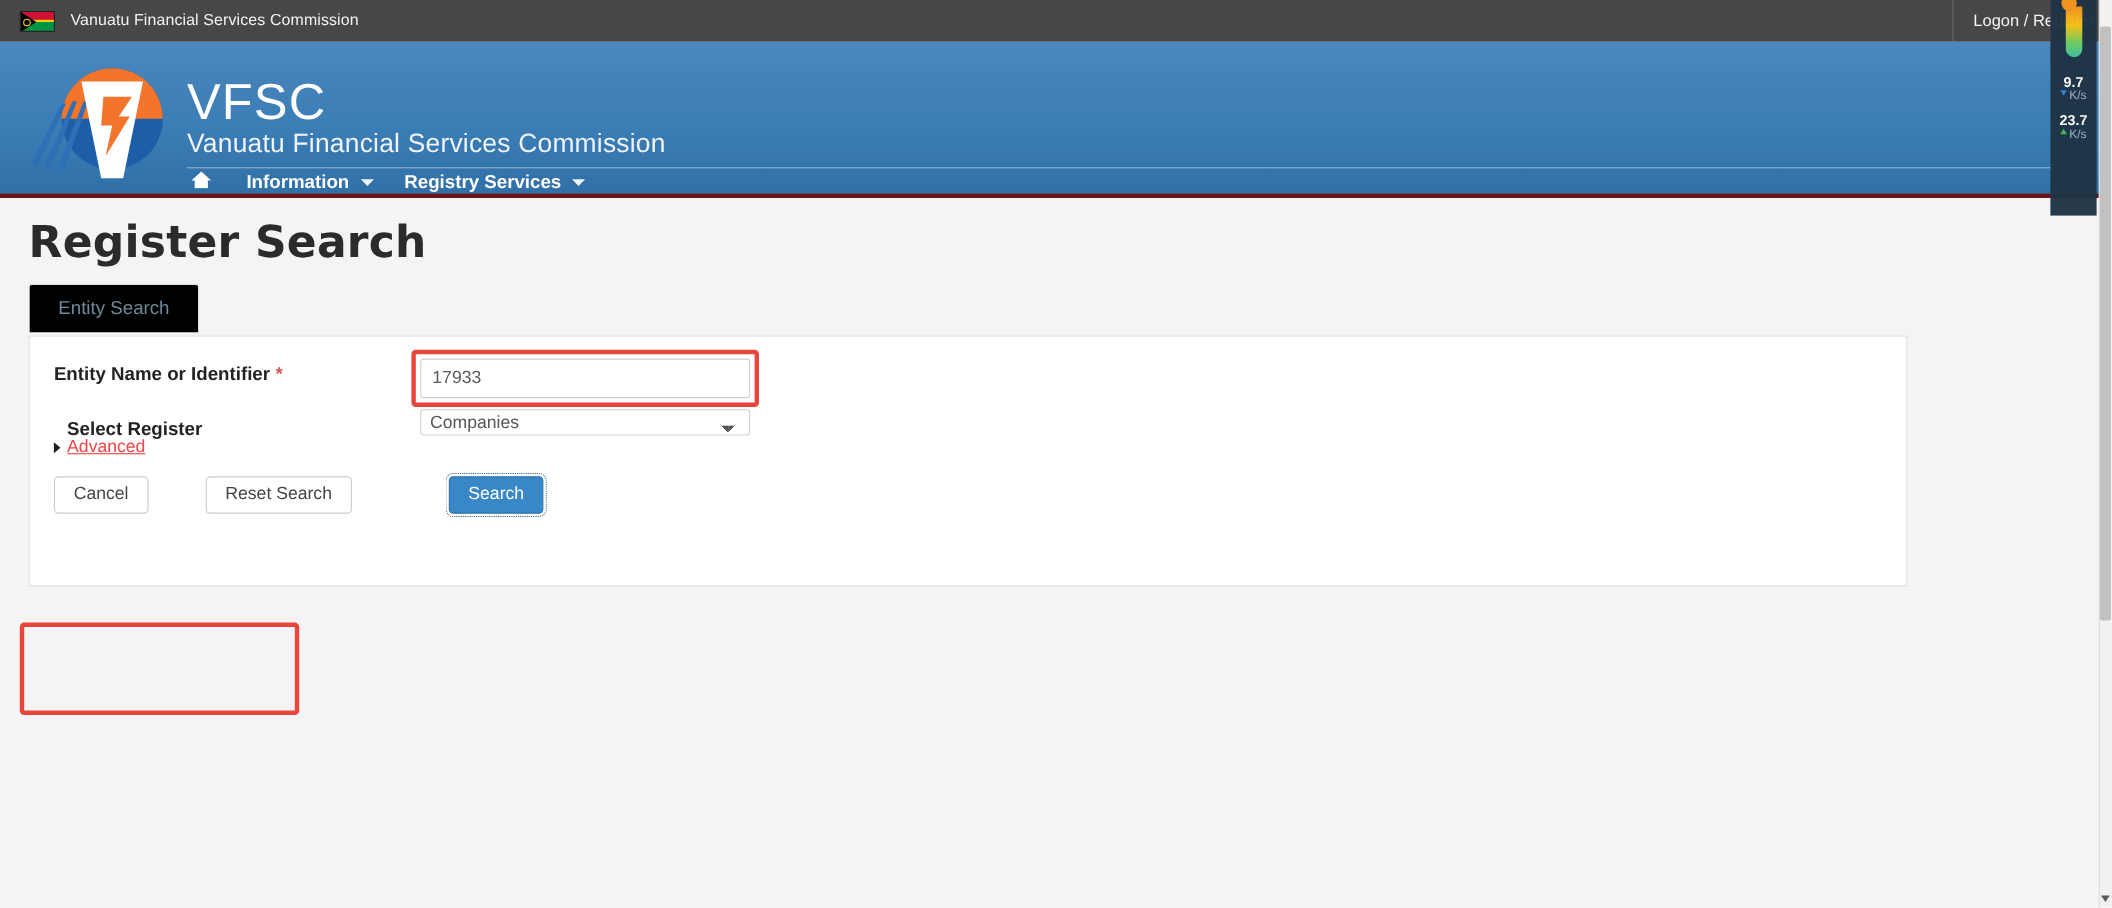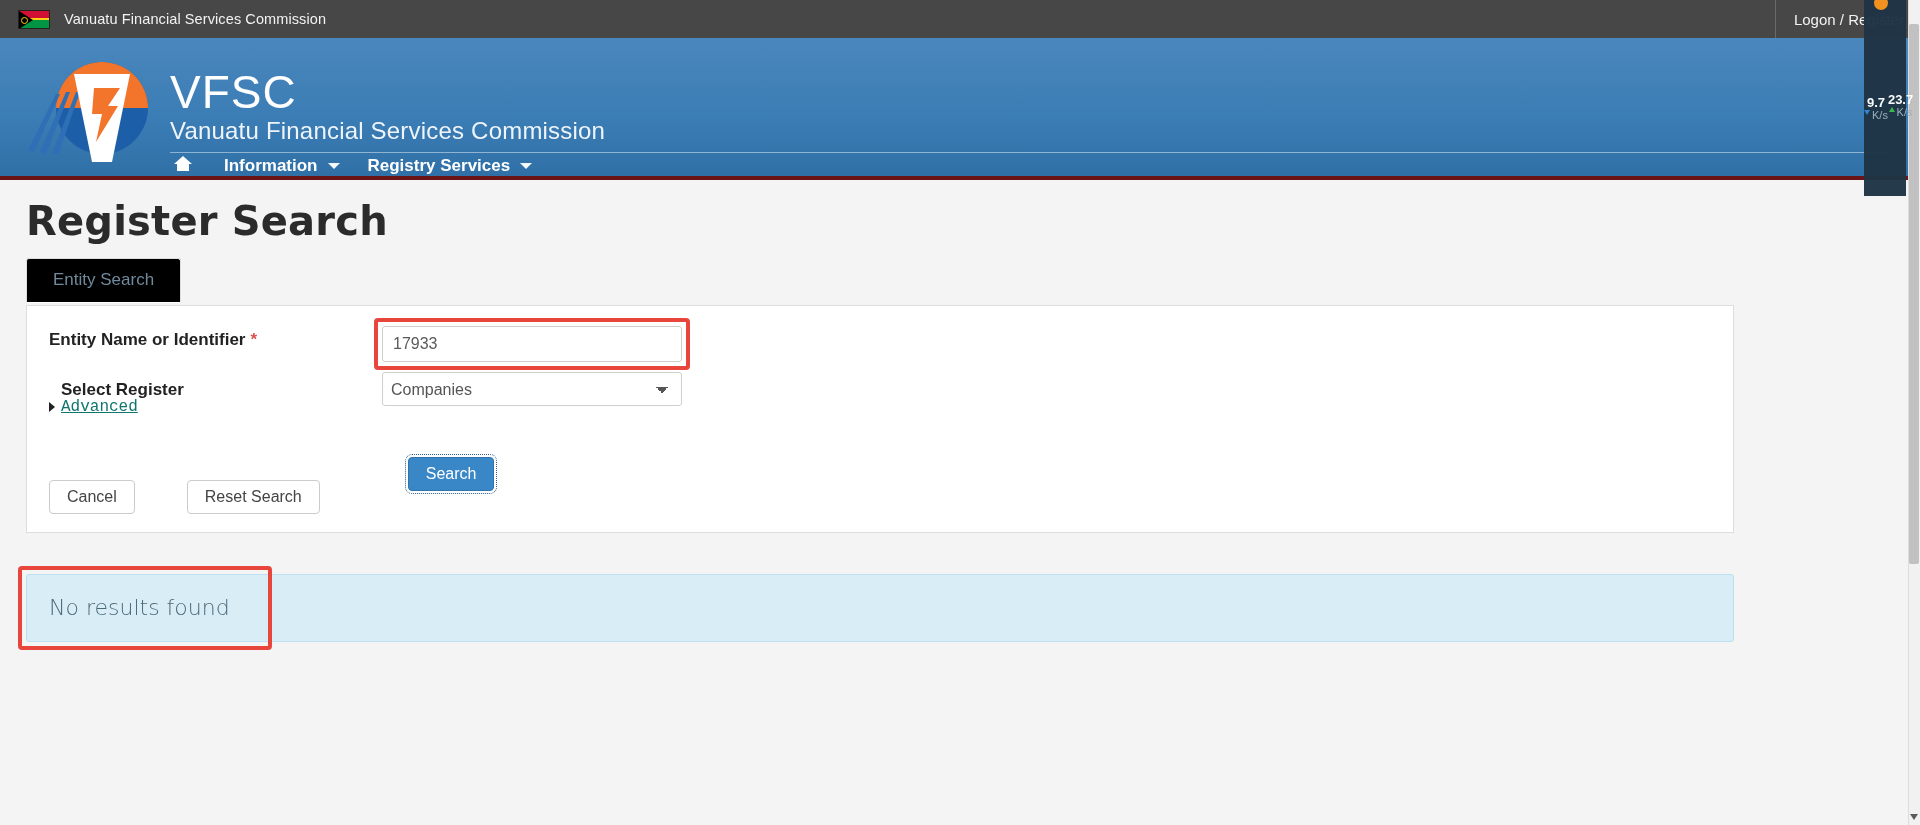--- a/index.html
+++ b/index.html
@@ -153,52 +153,52 @@
   }
 
   .text-input {
     width: 300px; height: 36px;
     border:1px solid #cfcfcf; border-radius:3px;
     padding: 0 10px; font-size:16px; color:#5a5a5a;
     font-family:"Liberation Sans", sans-serif;
     background:#fff; outline:none;
   }
   .select-input {
-    width: 300px; height: 34px;
+    width: 300px; height: 24px;
     border:1px solid #cfcfcf; border-radius:3px;
     padding: 0 8px; font-size:16px; color:#555;
     font-family:"Liberation Sans", sans-serif;
     background:#fff;
     -webkit-appearance:none; appearance:none;
     background-image:
       linear-gradient(45deg, transparent 50%, #555 50%),
       linear-gradient(135deg, #555 50%, transparent 50%);
     background-position: calc(100% - 19px) 14px, calc(100% - 13px) 14px;
     background-size: 6px 6px, 6px 6px;
     background-repeat: no-repeat;
   }
 
   .advanced-link {
     position:absolute; left:50px; top:205px;
-    font-size:16px; color:#0f766e; text-decoration:underline; cursor:pointer;
-    display:flex; align-items:center; gap:6px;font-family:Liberation Mono, monospace;
+    font-size:16px; color:#ef4444; text-decoration:underline; cursor:pointer;
+    display:flex; align-items:center; gap:6px;
   }
   .adv-caret {
     width:0;height:0;border-top:5px solid transparent;border-bottom:5px solid transparent;
     border-left:6px solid #222; display:inline-block;
   }
 
   .btn-row { position:absolute; left:50px; top:243px; display:flex; align-items:center; }
   .btn {
     font-family:"Liberation Sans", sans-serif;
     font-size:16px; border-radius:4px; cursor:pointer;
     padding: 8px 17px; line-height:1;
   }
   .btn-default {
-    background:#ffffff; border:1px solid #cccccc; color:#444;margin-top:47px;
+    background:#ffffff; border:1px solid #cccccc; color:#444;
   }
   .btn-primary {
     background:#3a87c8; border:1px solid #2f74ad; color:#ffffff;
     outline: 1px dotted #2a5f8f; outline-offset: 2px;
   }
 
   
   .results-alert {
     position:absolute; left:26px; top:394px;
     width:1708px; height:68px;
@@ -222,21 +222,21 @@
   .scroll-down-arrow {
     position:absolute; right:2px; bottom:5px; width:0;height:0;
     border-left:4px solid transparent;border-right:4px solid transparent;
     border-top:6px solid #5a5a5a;
   }
 
   
   .net-overlay {
     position:absolute; right:14px; top:0; width:42px; height:196px;
     background:#1f3445; opacity:.97;
-    display:flex; flex-direction:row; align-items:center;
+    display:flex; flex-direction:column; align-items:center;
     padding-top:4px;
   }
   .net-bulb {
     width:15px; height:46px; border-radius: 0 0 8px 8px;
     background: linear-gradient(180deg,#f7941e 0%, #f5c518 38%, #6ecf63 72%, #3fbfa0 100%);
     margin-top: 2px;
   }
   .net-stat { margin-top: 16px; text-align:center; line-height:1; }
   .net-val { color:#ffffff; font-size:13px; font-weight:700; }
   .net-unit { color:#9fb2bf; font-size:11px; display:flex; align-items:flex-start; gap:2px; justify-content:center; margin-top:1px;}
@@ -342,23 +342,20 @@
     </div>
 
     <div class="btn-row" style="left:22px; top:127px;">
       <button class="btn btn-default">Cancel</button>
       <button class="btn btn-default" style="margin-left:52px;">Reset Search</button>
       <button class="btn btn-primary" style="margin-left:88px;">Search</button>
     </div>
 
   </div>
 
-  <div class="results-alert">
-    <div class="results-text">No results found</div>
-  </div>
   <div class="highlight-box" style="left:18px; top:386px; width:254px; height:84px;"></div>
 
 </div>
 
 <div class="scrollbar">
   <div class="scroll-thumb"></div>
   <div class="scroll-down-arrow"></div>
 </div>
 
 <div class="net-overlay">

